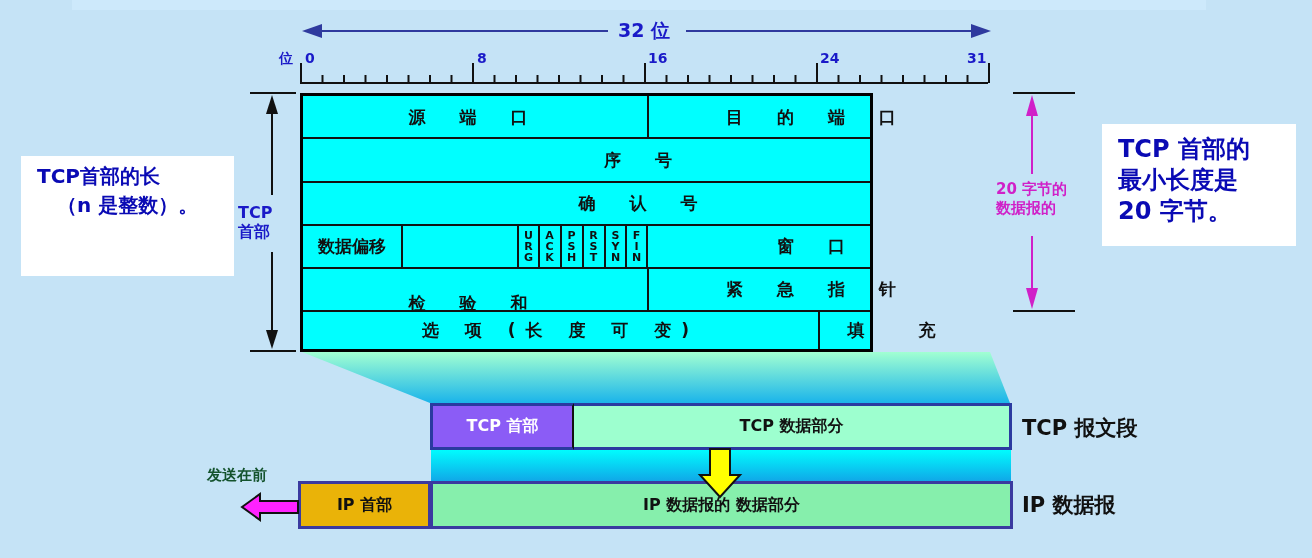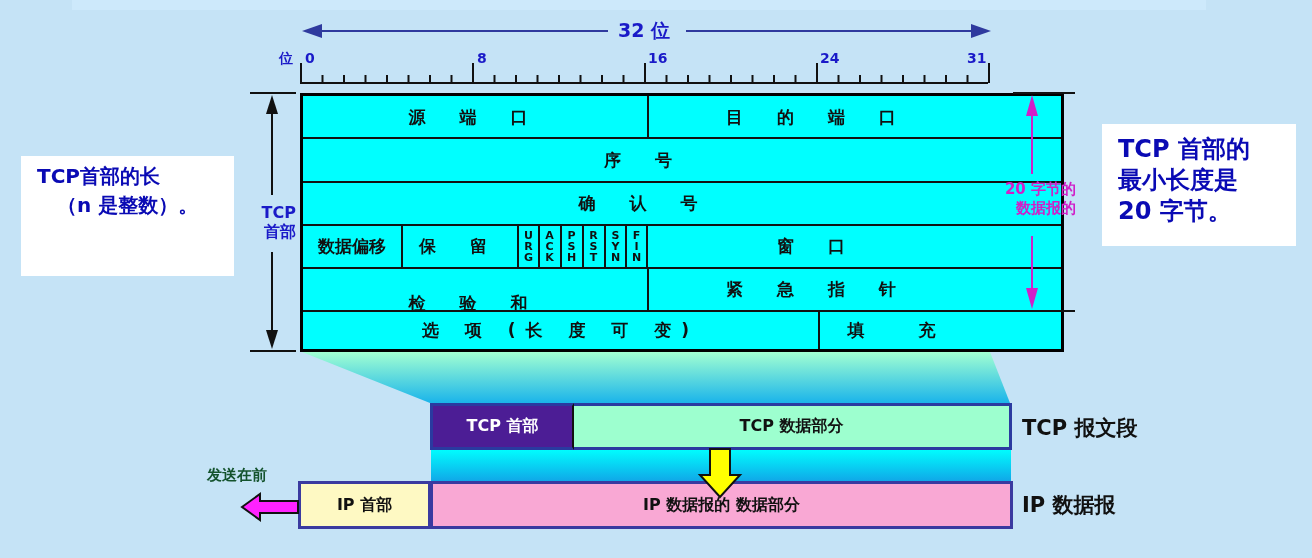--- a/index.html
+++ b/index.html
@@ -1,27 +1,27 @@
 <!DOCTYPE html>
 <html><head>
 <meta charset="utf-8">
 <style>
   html,body{margin:0;padding:0;}
   body{width:1312px;height:558px;background:#c5e3f6;position:relative;overflow:hidden;font-family:"DejaVu Sans","Liberation Sans",sans-serif;font-weight:bold;}
   .abs{position:absolute;}
   .topband{left:72px;top:0;width:1134px;height:10px;background:#cde9fb;}
   .ruler-title{left:614px;top:18px;width:60px;text-align:center;color:#1a1ac8;font-size:19px;}
   .tick-lbl{color:#1a1ac8;font-size:14px;top:50px;}
-  .tbl{left:300px;top:93px;width:764px;height:259px;border:3px solid #000;background:#00ffff;box-sizing:border-box;}
+  .tbl{left:300px;top:93px;width:573px;height:259px;border:3px solid #000;background:#00ffff;box-sizing:border-box;}
   .cell{position:absolute;display:flex;align-items:center;justify-content:center;font-size:17px;color:#111;letter-spacing:14px;box-sizing:border-box;}
   .hl{position:absolute;left:0;width:100%;height:2px;background:#111;}
   .vl{position:absolute;width:2px;background:#111;}
   .flag{position:absolute;top:0;height:100%;display:flex;flex-direction:column;align-items:center;justify-content:center;font-size:11px;line-height:11px;color:#111;letter-spacing:0;}
   .note{background:#fff;color:#0a0ab4;font-size:20px;line-height:29px;box-sizing:border-box;}
-  .side-lbl{font-size:15px;text-align:right;line-height:19px;}
+  .side-lbl{font-size:15px;text-align:left;line-height:19px;}
   .box{position:absolute;box-sizing:border-box;display:flex;align-items:center;justify-content:center;font-size:16px;}
   .big-lbl{font-size:21px;color:#111;}
 </style>
 </head>
 <body>
 
 <div class="abs topband"></div>
 
 <svg class="abs" style="left:0;top:0" width="1312" height="95">
   <line x1="318" y1="31" x2="608" y2="31" stroke="#2f3a9e" stroke-width="2"></line>
@@ -97,21 +97,20 @@
 
   <div class="cell" style="left:0;top:0;width:344px;height:42px">源 端 口</div>
   <div class="vl" style="left:344px;top:0;height:42px"></div>
   <div class="cell" style="left:346px;top:0;width:338px;height:42px">目 的 端 口</div>
 
   <div class="cell" style="left:0;top:43px;width:684px;height:42px">序 号</div>
   <div class="cell" style="left:0;top:130px;width:98px;height:41px;letter-spacing:0">数据偏移</div>
 
   <div class="cell" style="left:0;top:87px;width:684px;height:41px">确 认 号</div>
   <div class="vl" style="left:98px;top:130px;height:41px"></div>
-  <div class="cell" style="left:100px;top:130px;width:114px;height:41px">保 留</div>
   <div class="abs" style="left:214px;top:130px;width:130px;height:41px">
     <div class="vl" style="left:0;top:0;height:41px"></div>
     <div class="flag" style="left:2px;width:19px">
         <span>U</span>
         <span>R</span>
         <span>G</span>
       </div>
     <div class="vl" style="left:21px;top:0;height:41px"></div>
     <div class="flag" style="left:23px;width:19px">
         <span>A</span>
@@ -185,26 +184,26 @@
   <div>20 字节的</div>
   <div>数据报的</div>
 </div>
 
 <div class="abs note" style="left:1102px;top:124px;width:194px;height:122px;padding:10px 0 0 16px;font-size:24px;line-height:31px">
   <div>TCP 首部的</div>
   <div>最小长度是</div>
   <div>20 字节。</div>
 </div>
 
-<div class="box" style="left:430px;top:403px;width:144px;height:47px;background:#4c1d95;border:3px solid #2a3aa0;border-right:2px solid #111;color:#fff">TCP 首部</div>
+<div class="box" style="left:430px;top:403px;width:144px;height:47px;background:#8b5cf6;border:3px solid #2a3aa0;border-right:2px solid #111;color:#fff">TCP 首部</div>
 <div class="box" style="left:574px;top:403px;width:438px;height:47px;background:#9dffcf;border:3px solid #2a3aa0;border-left:none;color:#111">TCP 数据部分</div>
 <div class="abs big-lbl" style="left:1022px;top:414px">TCP 报文段</div>
 
-<div class="box" style="left:298px;top:481px;width:133px;height:48px;background:#fef9c3;border:3px solid #3a3aa0;color:#111">IP 首部</div>
-<div class="box" style="left:430px;top:481px;width:583px;height:48px;background:#f9a8d4;border:3px solid #3a3aa0;color:#111">IP 数据报的 数据部分</div>
+<div class="box" style="left:298px;top:481px;width:133px;height:48px;background:#eab308;border:3px solid #3a3aa0;color:#111">IP 首部</div>
+<div class="box" style="left:430px;top:481px;width:583px;height:48px;background:#86efac;border:3px solid #3a3aa0;color:#111">IP 数据报的 数据部分</div>
 <div class="abs big-lbl" style="left:1022px;top:491px">IP 数据报</div>
 
 <svg class="abs" style="left:695px;top:448px" width="50" height="52">
   <polygon points="15,1 35,1 35,27 45,27 25,49 5,27 15,27" fill="#ffff00" stroke="#111" stroke-width="2"></polygon>
 </svg>
 
 <div class="abs" style="left:207px;top:466px;font-size:15px;color:#14532d">发送在前</div>
 <svg class="abs" style="left:240px;top:491px" width="60" height="32">
   <polygon points="2,16 20,3 20,10 58,10 58,22 20,22 20,29" fill="#ff22ff" stroke="#111" stroke-width="2"></polygon>
 </svg>

